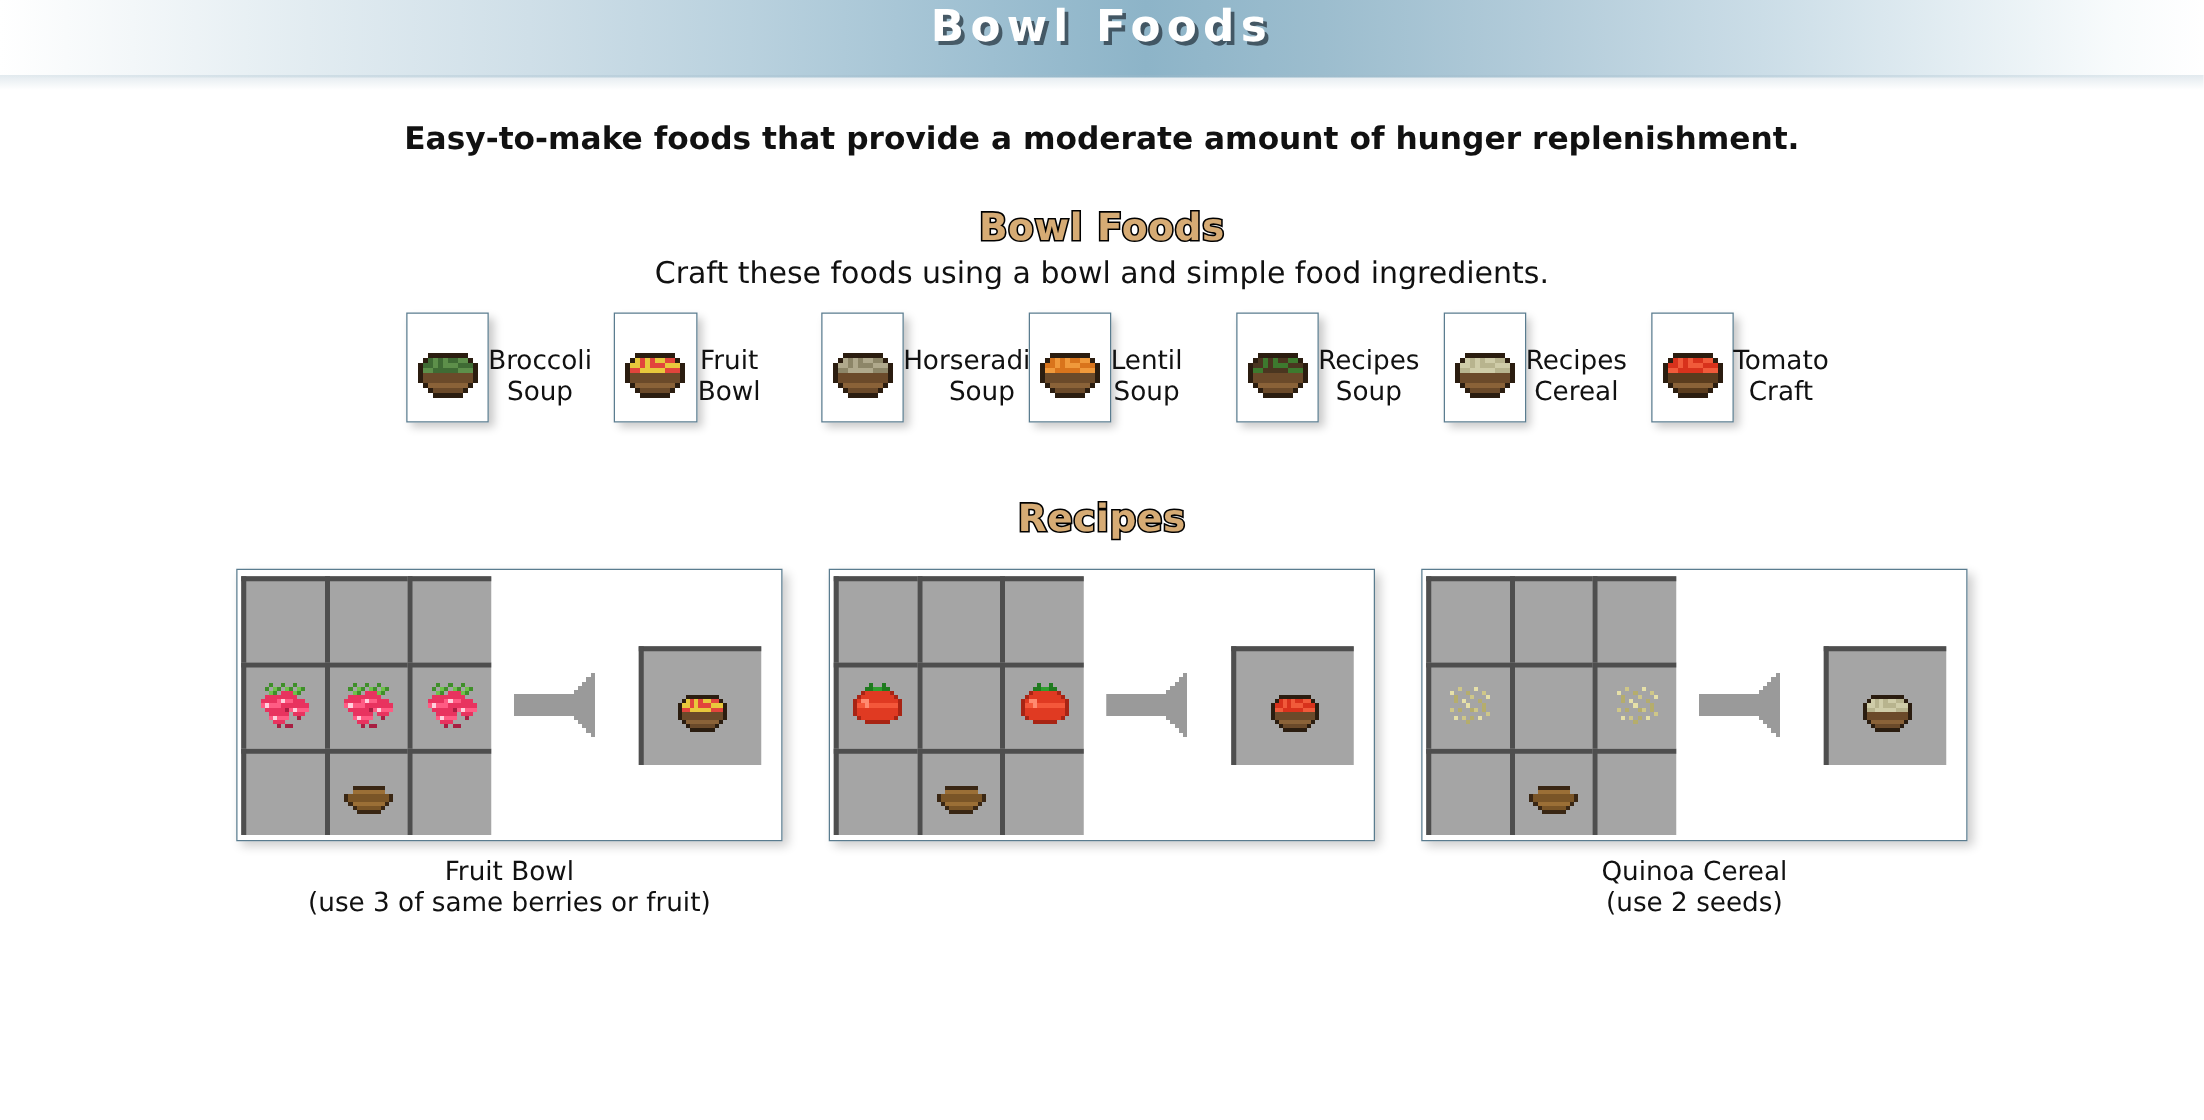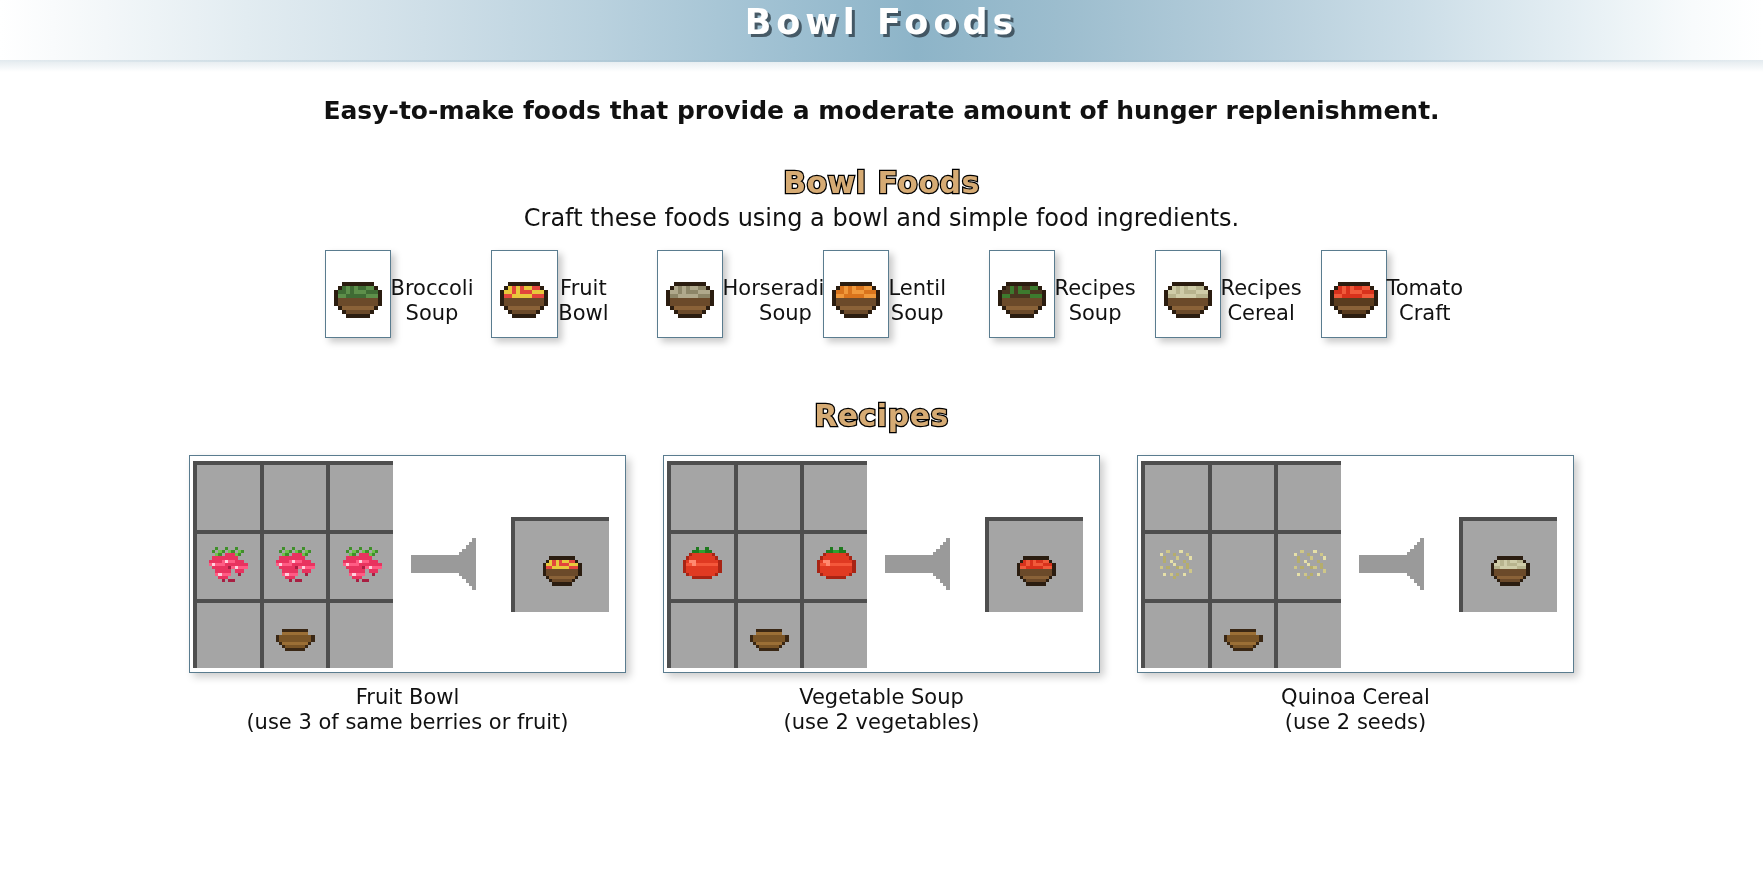--- a/index.html
+++ b/index.html
@@ -808,22 +808,20 @@
             <rect x="2" y="10" width="1" height="1" fill="#2b1d10"></rect>
             <rect x="13" y="10" width="1" height="1" fill="#2b1d10"></rect>
             <rect x="3" y="11" width="1" height="1" fill="#2b1d10"></rect>
             <rect x="12" y="11" width="1" height="1" fill="#2b1d10"></rect>
             <rect x="4" y="12" width="1" height="1" fill="#2b1d10"></rect>
             <rect x="11" y="12" width="1" height="1" fill="#2b1d10"></rect>
             <rect x="5" y="13" width="6" height="1" fill="#2b1d10"></rect>
           </svg>
         </div>
       </div>
-      <div class="recipe-caption">Vegetable Soup
-(use 2 vegetables)</div>
     </div>
     <div class="recipe">
       <div class="recipe-panel">
         <div class="craft-grid">
           <div class="cell"></div>
           <div class="cell"></div>
           <div class="cell"></div>
           <div class="cell">
             <svg width="52" height="52" viewBox="0 0 16 16" shape-rendering="crispEdges" class="px">
               <rect x="3" y="4" width="1" height="1" fill="#e6e0a8"></rect>

